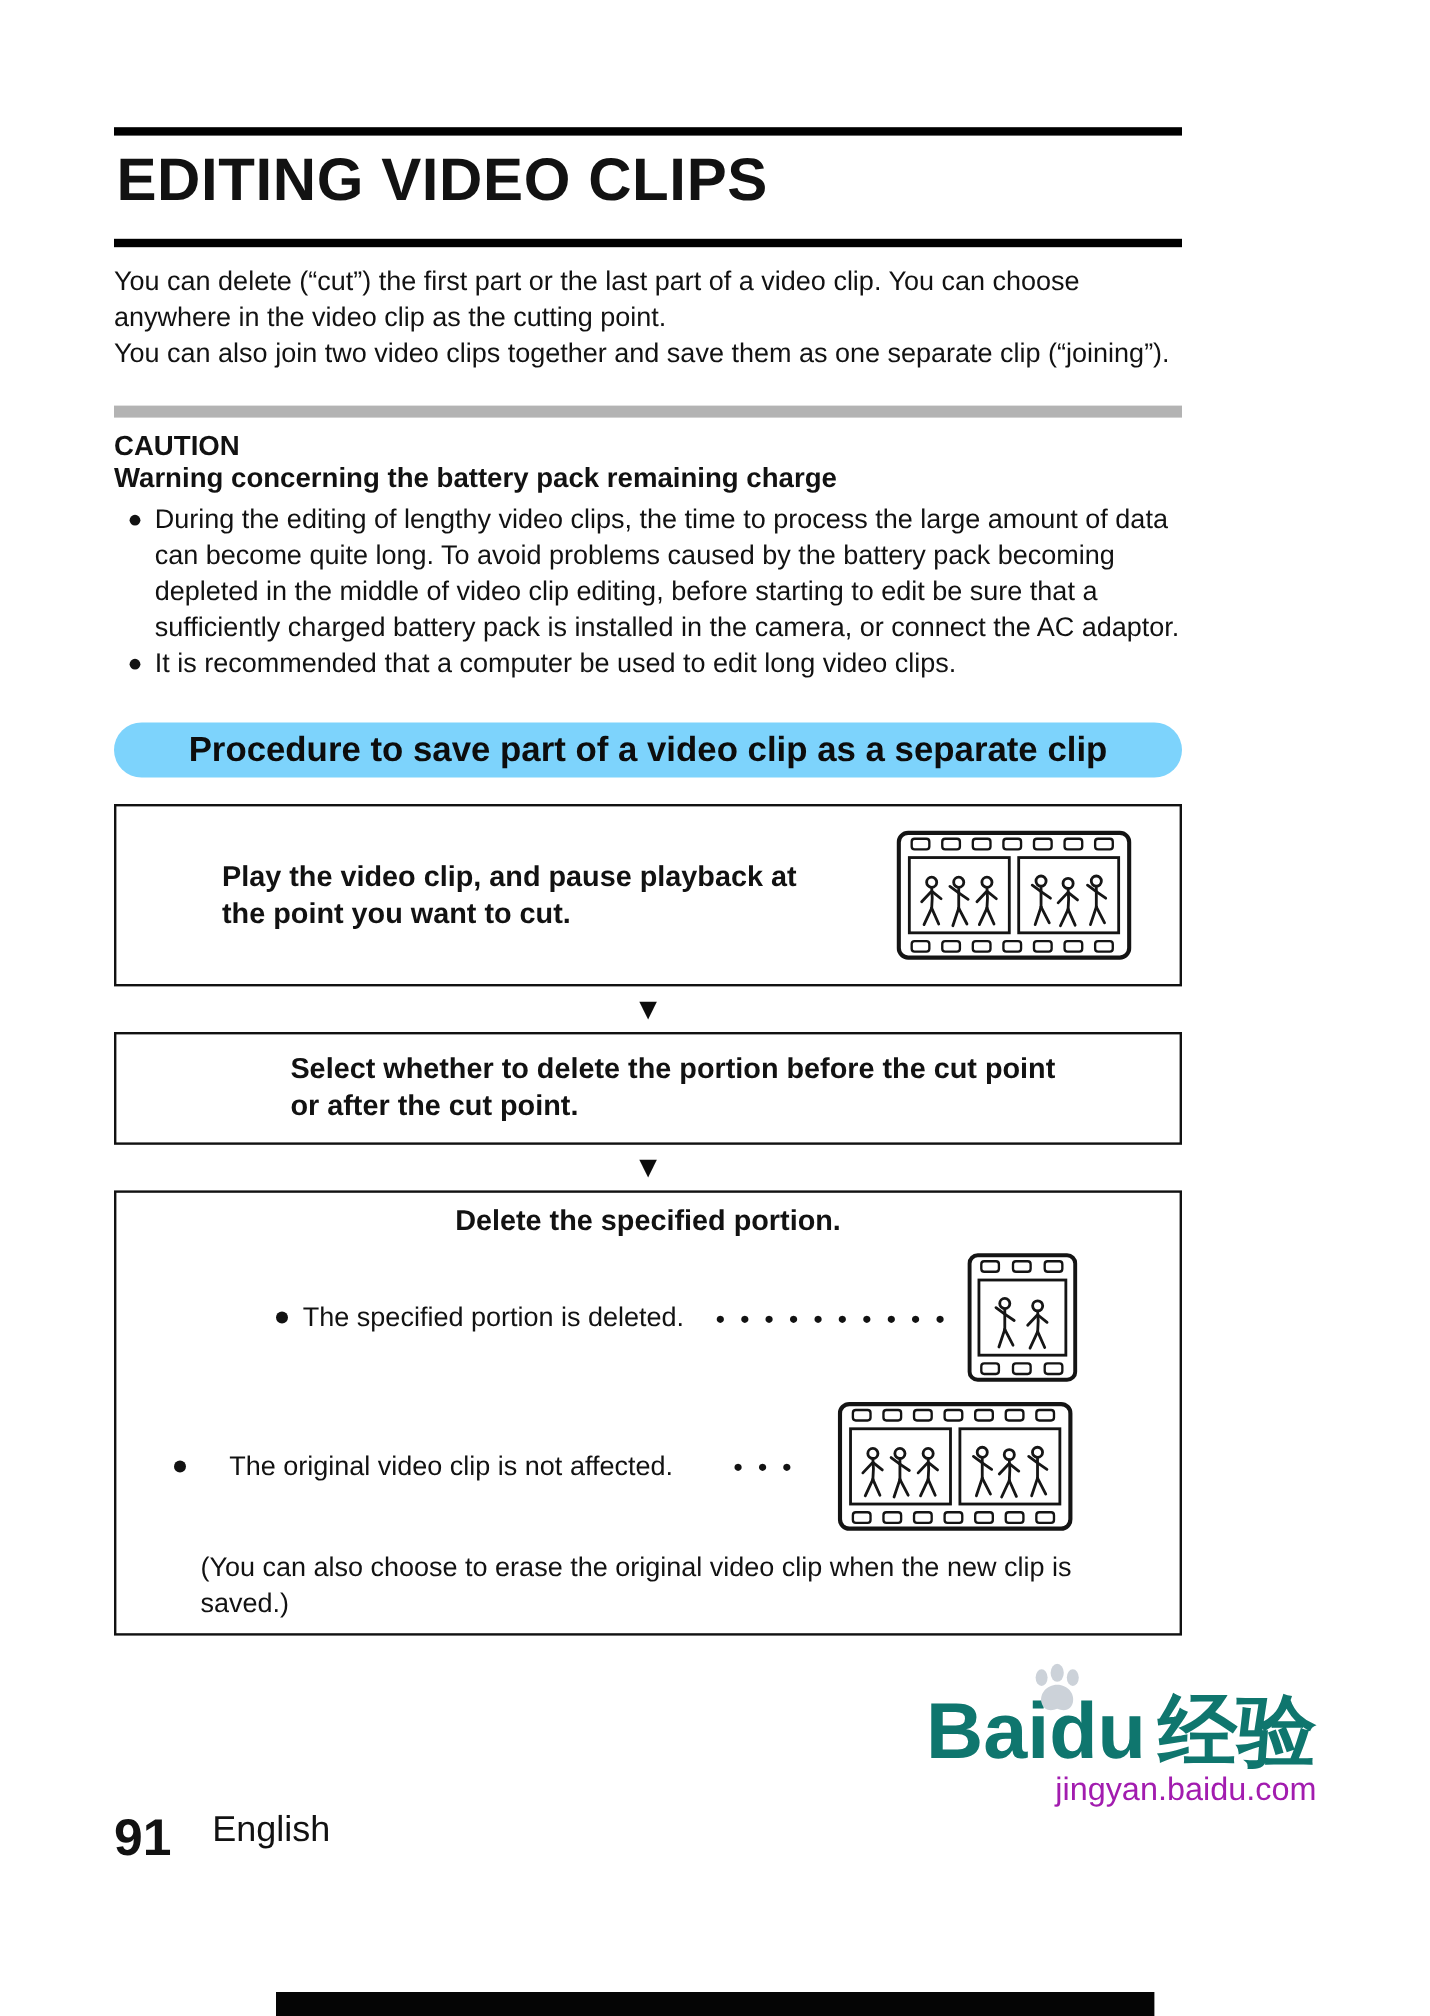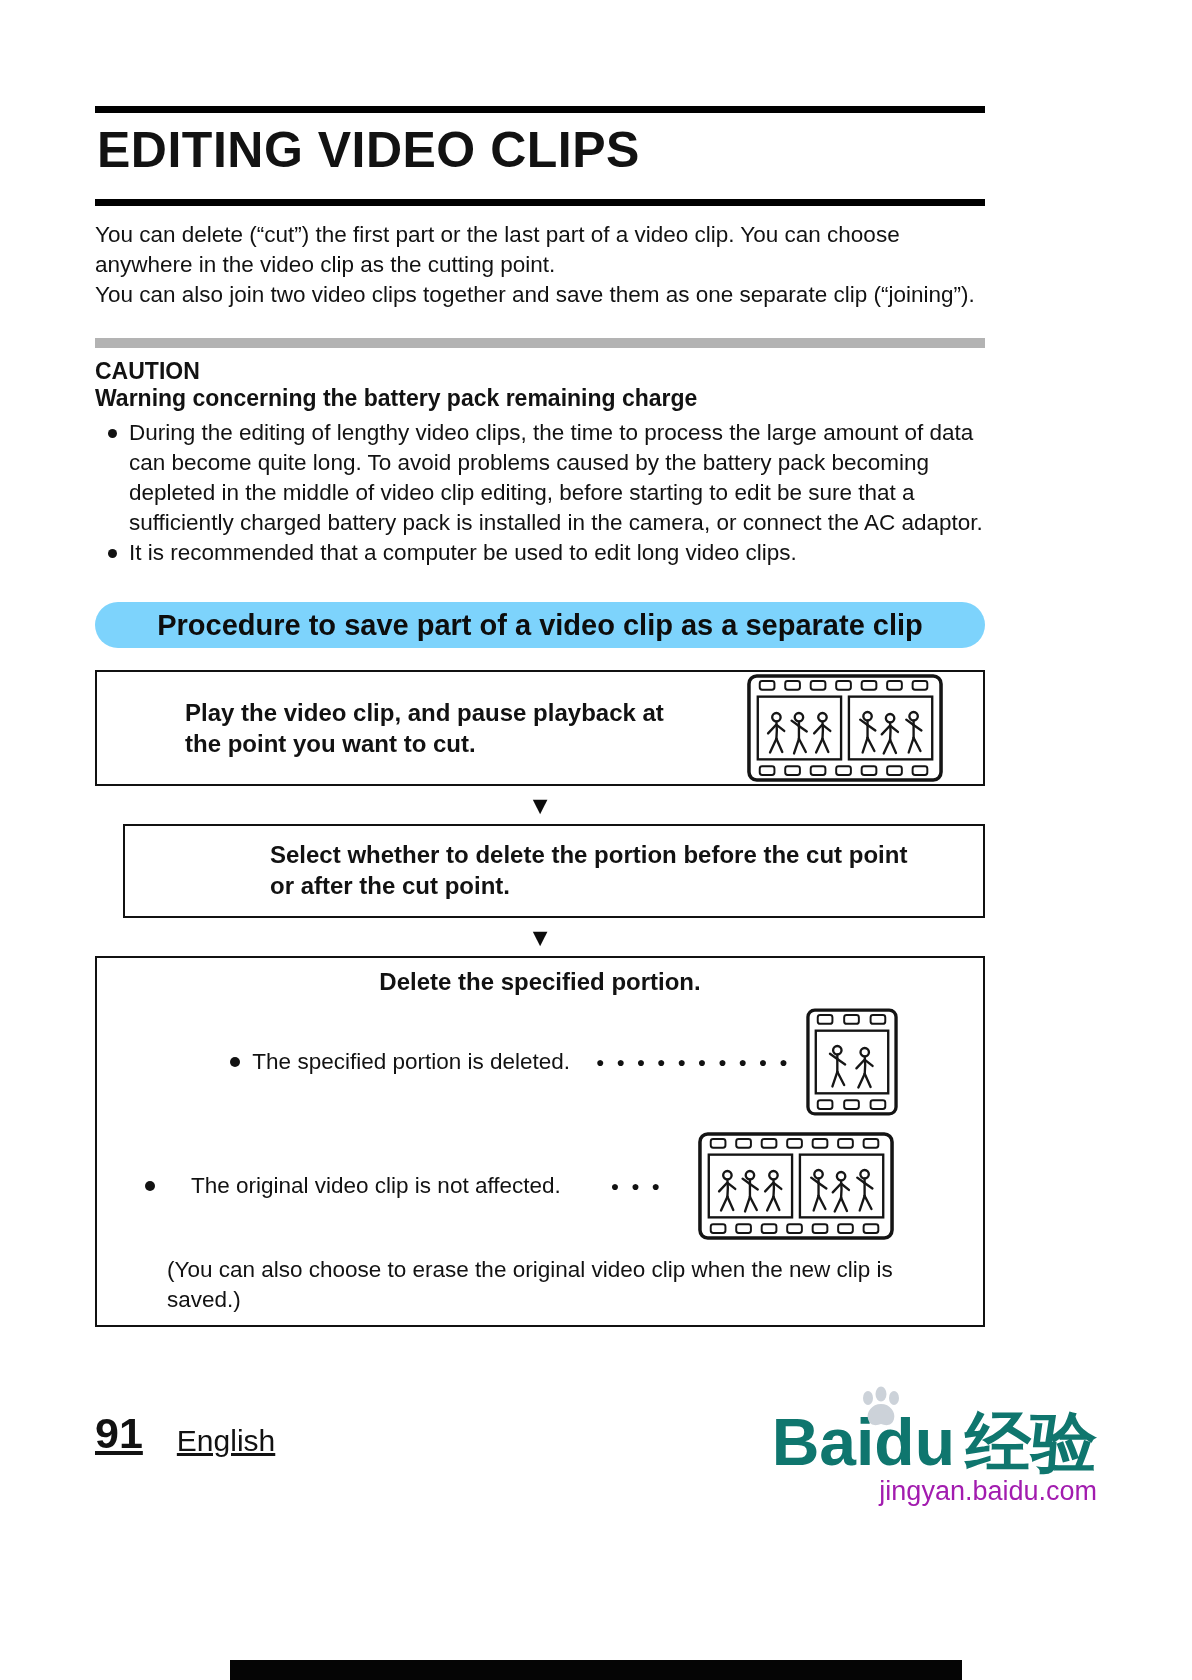--- a/index.html
+++ b/index.html
@@ -23,43 +23,43 @@
   .caution li { font-size:22.5px; line-height:30px; padding-left:34px; position:relative; }
   .caution li::before { content:""; position:absolute; left:13px; top:11px; width:9px; height:9px; border-radius:50%; background:#121212; }
 
   .banner {
     margin-top:34px; background:#7dd3fc; border-radius:24px; height:46px;
     display:flex; align-items:center; justify-content:center;
     font-size:29px; font-weight:700; color:#0d0d0d;
   }
 
   .step-box { border:2.5px solid #111; background:#fff; }
-  .box1 { margin-top:22px; height:116px; display:flex; align-items:center; padding-left:88px; }
+  .box1 { margin-top:22px; height:152px; display:flex; align-items:center; padding-left:88px; }
   .box1 .step-text { font-size:24px; font-weight:700; line-height:31px; width:490px; }
   .box1 svg.film { margin-left:72px; flex:none; }
 
   .arrow { text-align:center; font-size:25px; line-height:28px; margin:5px 0; color:#0c0c0c; }
 
-  .box2 { padding:13px 0 15px;margin-left:28px; }
+  .box2 { padding:13px 0 15px; }
   .box2 .step-text { font-size:24px; font-weight:700; line-height:31px; margin-left:145px; width:640px; }
 
   .box3 { padding:11px 0 10px; }
   .box3 h4 { text-align:center; font-size:24px; font-weight:700; line-height:26px; }
   .result-row { display:flex; align-items:center; margin-left:48px; }
   .result-row.row1 { margin-top:12px;justify-content:center; }
   .result-row.row2 { margin-top:14px;gap:24px; }
   .dot { width:10px; height:10px; border-radius:50%; background:#121212; flex:none; }
   .result-text { font-size:22.5px; margin-left:12px; white-space:nowrap; }
   .dots { font-size:14px; letter-spacing:4px; margin-left:26px; white-space:nowrap; color:#121212; }
   .row1 .film-wrap { margin-left:14px; }
   .row2 .film-wrap { margin-left:10px; }
   .film-wrap { flex:none; line-height:0; }
   .note { font-size:22.5px; line-height:30px; margin:14px 0 0 70px; width:760px; }
 
-  .page-footer { position:absolute; left:95px; top:1409px; display:flex; align-items:flex-end;text-decoration:underline; }
+  .page-footer { position:absolute; left:95px; top:1508px; display:flex; align-items:flex-start; }
   .page-num { font-size:43px; font-weight:700; }
   .lang { font-size:30px; margin-left:34px; }
 
   .watermark { position:absolute; right:95px; top:1412px; text-align:right; user-select:none; }
   .wm-brand { position:relative; font-size:66px; font-weight:700; color:#0f766e; line-height:60px; white-space:nowrap; }
   .wm-brand .cjk { margin-left:10px; }
   .paw { position:absolute; left:86px; top:-26px; }
   .wm-url { font-size:27px; color:#a21caf; margin-top:4px; }
 
   .bottom-bar { position:absolute; left:230px; bottom:0; width:732px; height:20px; background:#050505; }

